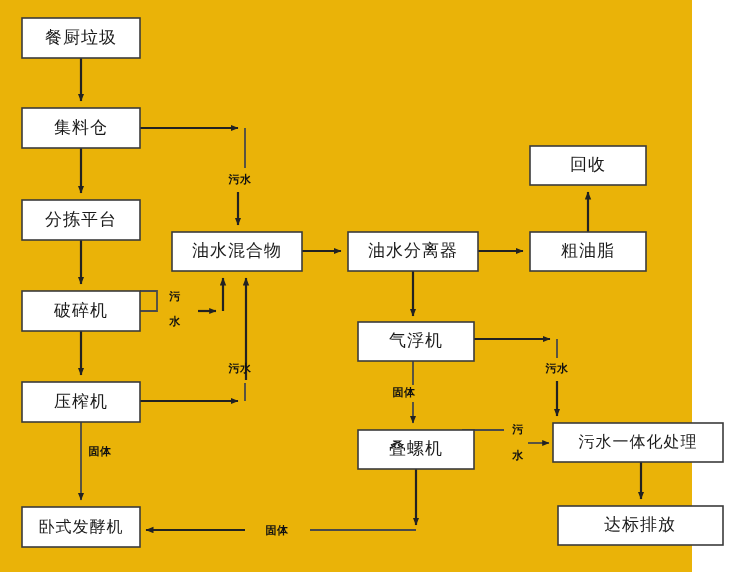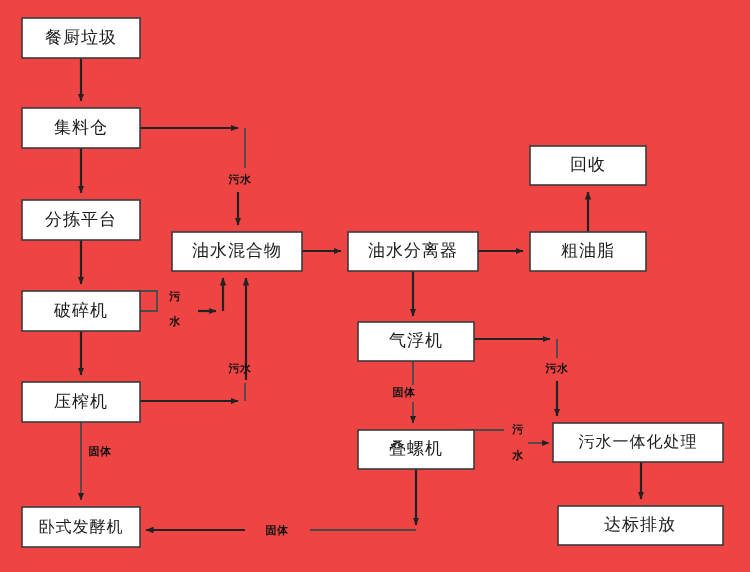--- a/index.html
+++ b/index.html
@@ -1,21 +1,21 @@
 <!DOCTYPE html>
 <html><head>
 <meta charset="utf-8">
 <style>
   html,body{margin:0;padding:0;background:#ffffff;}
   body{
     width:750px;height:572px;
     font-family:"Liberation Sans","DejaVu Sans",sans-serif;
     overflow:hidden;
   }
-  #chart-root{position:relative;width:750px;height:572px;background:#ef4444;text-decoration:underline;}
+  #chart-root{position:relative;width:692px;height:572px;background:#eab308;text-decoration:underline;}
   svg{display:block;}
   .node-box{fill:#ffffff;stroke:#3b3b3b;stroke-width:1.6;}
   .node-label{
     font-family:"Liberation Sans","DejaVu Sans",sans-serif;
     font-size:17px;fill:#1a1a1a;text-anchor:middle;dominant-baseline:middle;
     letter-spacing:1px;
   }
   .node-label.small{font-size:16px;}
   .edge{stroke:#222222;stroke-width:2.2;fill:none;}
   .edge-thin{stroke:#4a4a4a;stroke-width:1.8;fill:none;}

